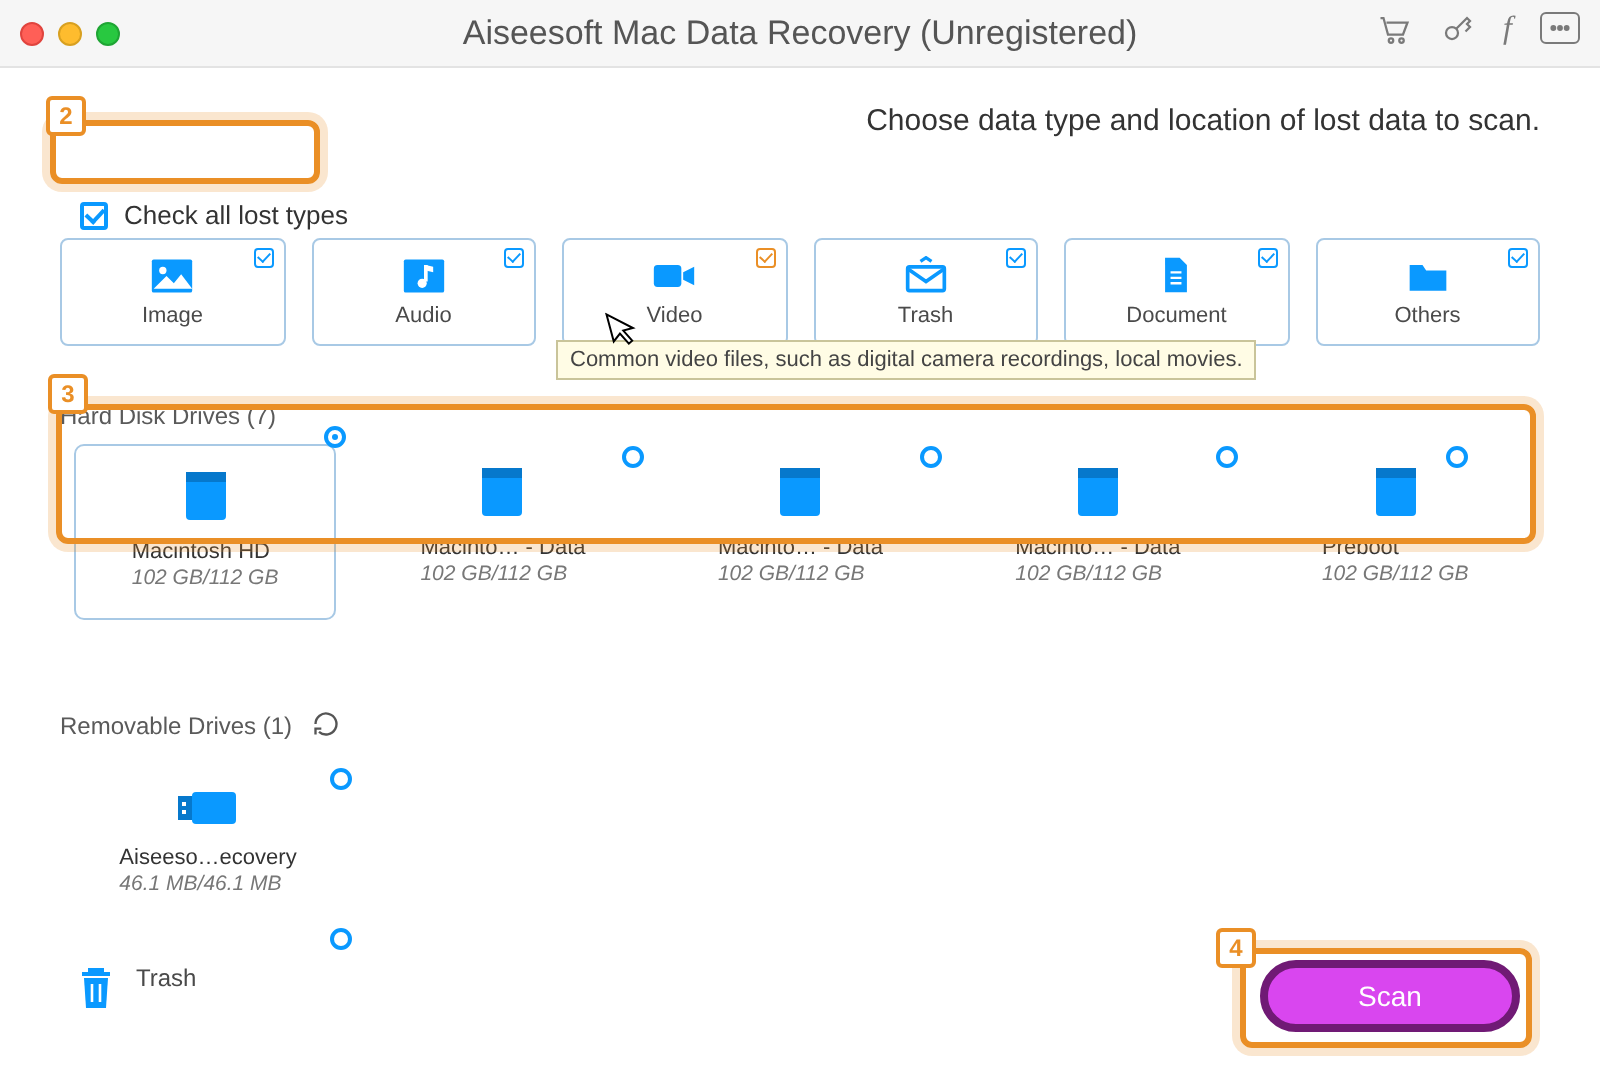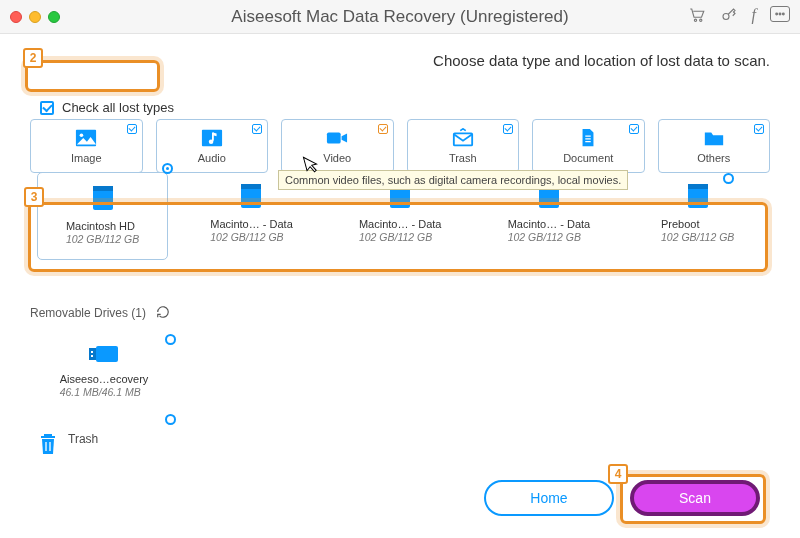--- a/index.html
+++ b/index.html
@@ -276,20 +276,23 @@
     </div>
     <div class="type-card">
       <span class="chk"></span>
       <svg viewBox="0 0 24 20">
           <path d="M2 4 h7 l2 3 h11 v11 h-20 z" fill="#0a99ff"></path>
         </svg>
       <span class="label">Others</span>
     </div>
   </div>
 
+  <div class="section-title">
+    <span>Hard Disk Drives (7)</span>
+  </div>
   <div class="drives-row">
     <div class="drive selected">
       <span class="radio checked"></span>
       <svg width="24" height="26" viewBox="0 0 22 26">
           <rect x="1" y="1" width="20" height="24" rx="2" fill="#0a99ff"></rect>
           <rect x="1" y="1" width="20" height="5" fill="#0678cc"></rect>
         </svg>
       <div class="text">
           <div class="name">Macintosh HD</div>
           <div class="size">102 GB/112 GB</div>
@@ -373,21 +376,20 @@
       <path d="M3 5 h14 M7 5 V3 h6 v2" stroke="#0a99ff" stroke-width="2" fill="none"></path>
       <path d="M4 7 h12 l-1 15 h-10 z" fill="#0a99ff"></path>
       <path d="M8 10 v9 M12 10 v9" stroke="#fff" stroke-width="1.3"></path>
     </svg>
     <span style="font-size:12px;color:#4a4a4a;">Trash</span>
   </div>
 
 </div>
 
 <div class="buttons">
-  <div class="btn btn-home">Home</div>
   <div class="btn btn-scan">Scan</div>
 </div>
 
 <div class="tooltip">Common video files, such as digital camera recordings, local movies.</div>
 <div class="cursor">
   <svg width="16" height="20" viewBox="0 0 16 20">
       <path d="M1 1 L1 15 L5 12 L8 18 L10 17 L7 11 L12 11 Z" fill="#fff" stroke="#000" stroke-width="1"></path>
     </svg>
 </div>
 

